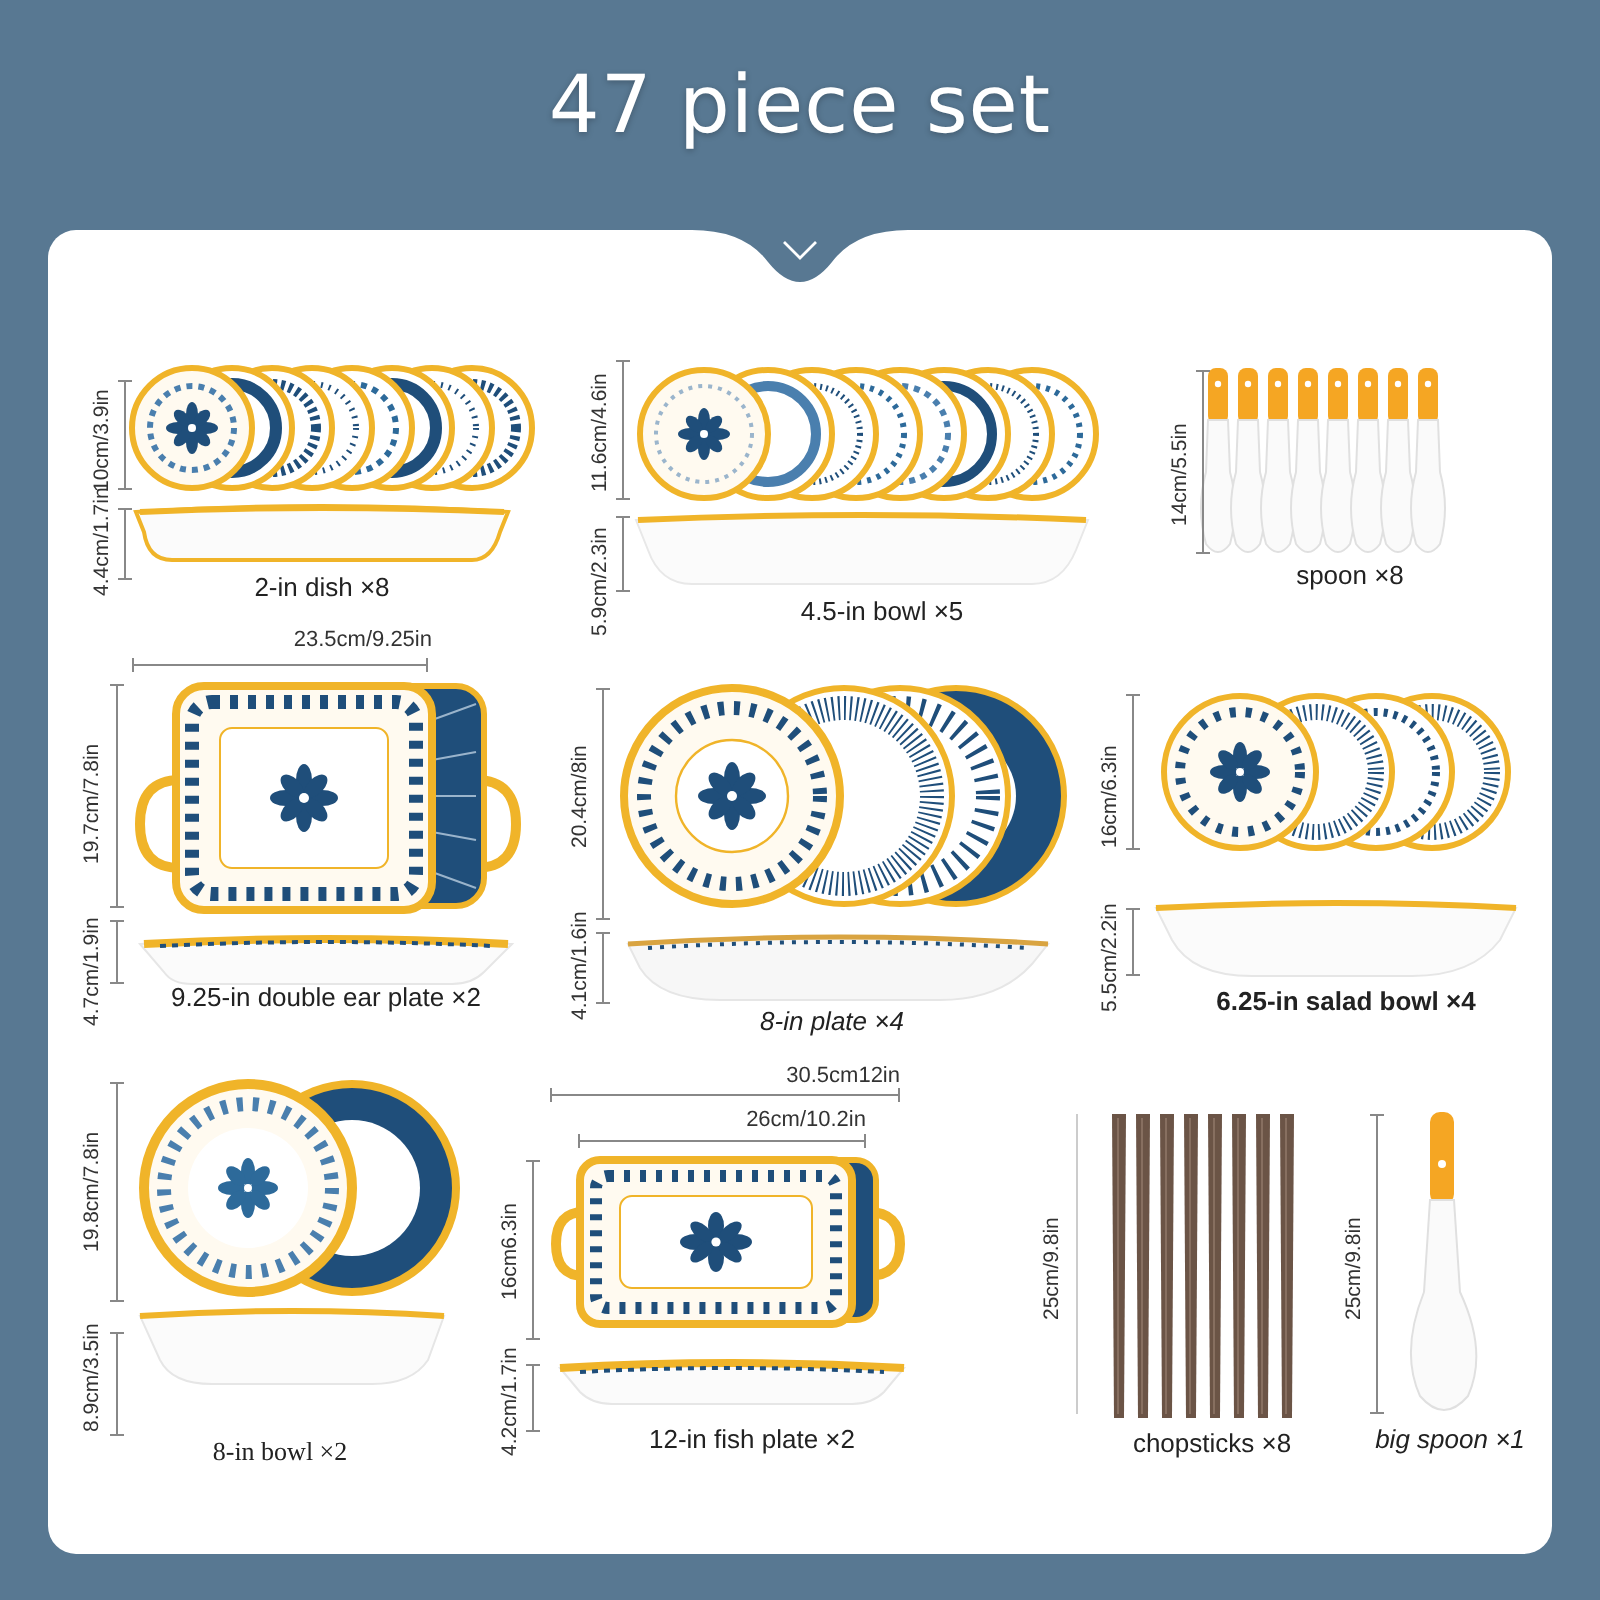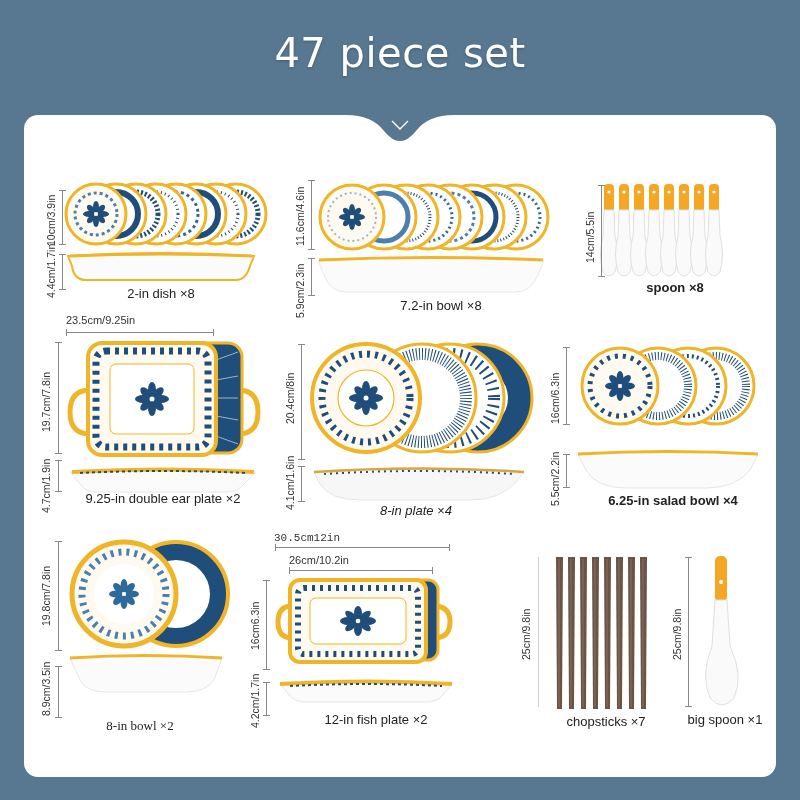--- a/index.html
+++ b/index.html
@@ -32,21 +32,21 @@
     font-family: "Liberation Sans", sans-serif;
   }
   .vlabel {
     position: absolute; font-size: 10.5px; color: #333;
     white-space: nowrap; transform-origin: 0 0;
     transform: rotate(-90deg);
     font-family: "Liberation Sans", sans-serif;
   }
   .hlabel {
     position: absolute; font-size: 11px; color: #333;
-    white-space: nowrap; text-align: left;
+    white-space: nowrap; text-align: right;
     font-family: "Liberation Sans", sans-serif;
   }
   .dim-v { position: absolute; width: 6px; border-left: 1px solid #888; }
   .dim-v::before, .dim-v::after {
     content: ""; position: absolute; left: -4px; width: 7px; border-top: 1px solid #888;
   }
   .dim-v::before { top: 0; } .dim-v::after { bottom: 0; }
   .dim-h { position: absolute; height: 6px; border-top: 1px solid #888; }
   .dim-h::before, .dim-h::after {
     content: ""; position: absolute; top: -4px; height: 7px; border-left: 1px solid #888;
@@ -134,41 +134,41 @@
       <circle r="2" fill="#fff"></circle>
     </g>
     <path d="M2 80 Q115 74 228 80 L222 95 Q215 112 200 112 L30 112 Q14 112 8 95 Z" fill="#fbfbfb" stroke="#e8e8e8" stroke-width="1"></path>
     <path d="M3 80 Q115 75 227 80" fill="none" stroke="#f0b429" stroke-width="3"></path>
   </svg>
 </div>
 <div class="dim-v" style="left:311px;top:180px;height:70px;"></div>
 <div class="vlabel" style="left:294px;top:246px;">11.6cm/4.6in</div>
 <div class="dim-v" style="left:311px;top:258px;height:38px;"></div>
 <div class="vlabel" style="left:294px;top:318px;">5.9cm/2.3in</div>
-<div class="caption" style="left:376px;top:298px;width:130px;">7.2-in bowl ×8</div>
+<div class="caption" style="left:376px;top:298px;width:130px;">4.5-in bowl ×5</div>
 
 <div class="piece" style="left:600px;top:184px;width:150px;height:100px;">
   <svg width="150" height="100">
     <g id="sp">
       <rect x="4" y="0" width="10" height="28" rx="4" fill="#f5a623"></rect>
       <circle cx="9" cy="8" r="1.6" fill="#fff"></circle>
       <path d="M4 26 L14 26 L15 52 Q20 70 15 88 Q9 96 3 88 Q-2 70 3 52 Z" fill="#fafafa" stroke="#e0e0e0" stroke-width="1"></path>
     </g>
     <use href="#sp" x="15"></use>
       <use href="#sp" x="30"></use>
       <use href="#sp" x="45"></use>
     <use href="#sp" x="60"></use>
       <use href="#sp" x="75"></use>
       <use href="#sp" x="90"></use>
       <use href="#sp" x="105"></use>
   </svg>
 </div>
 <div class="dim-v" style="left:601px;top:185px;height:92px;"></div>
 <div class="vlabel" style="left:584px;top:263px;">14cm/5.5in</div>
-<div class="caption" style="left:630px;top:280px;width:90px;font-weight:bold;">spoon ×8</div>
+<div class="caption" style="left:630px;top:280px;width:90px;">spoon ×8</div>
 
 <div class="hlabel" style="left:66px;top:314px;width:150px;">23.5cm/9.25in</div>
 <div class="dim-h" style="left:66px;top:332px;width:148px;"></div>
 <div class="piece" style="left:66px;top:340px;width:194px;height:160px;">
   <svg width="194" height="160">
     <path d="M172 50 q20 0 20 22 q0 22 -20 22" fill="none" stroke="#f0b429" stroke-width="5"></path>
     <rect x="100" y="3" width="76" height="110" rx="14" fill="#1f4e7a" stroke="#f0b429" stroke-width="3"></rect>
     <rect x="110" y="15" width="40" height="86" rx="8" fill="#fff"></rect>
     <g stroke="#cfe0ee" stroke-width="1" opacity="0.7">
       <line x1="150" y1="20" x2="172" y2="12"></line>
@@ -288,21 +288,21 @@
     <path d="M4 118 Q80 112 156 118 L148 140 Q140 152 120 152 L40 152 Q20 152 14 140 Z" fill="#fbfbfb" stroke="#e6e6e6"></path>
     <path d="M4 118 Q80 113 156 118" fill="none" stroke="#f0b429" stroke-width="3"></path>
   </svg>
 </div>
 <div class="dim-v" style="left:58px;top:541px;height:110px;"></div>
 <div class="vlabel" style="left:40px;top:626px;">19.8cm/7.8in</div>
 <div class="dim-v" style="left:58px;top:666px;height:52px;"></div>
 <div class="vlabel" style="left:40px;top:716px;">8.9cm/3.5in</div>
 <div class="caption" style="left:90px;top:718px;width:100px;font-family:Liberation Serif, serif;">8-in bowl ×2</div>
 
-<div class="hlabel" style="left:274px;top:532px;width:176px;font-family:Liberation Mono, monospace;">30.5cm12in</div>
+<div class="hlabel" style="left:274px;top:532px;width:176px;">30.5cm12in</div>
 <div class="dim-h" style="left:275px;top:547px;width:175px;"></div>
 <div class="hlabel" style="left:289px;top:554px;width:144px;">26cm/10.2in</div>
 <div class="dim-h" style="left:289px;top:570px;width:144px;"></div>
 <div class="piece" style="left:276px;top:578px;width:180px;height:124px;">
   <svg width="180" height="124">
     <path d="M158 28 q16 0 16 16 q0 16 -16 16" fill="none" stroke="#f0b429" stroke-width="5"></path>
     <rect x="100" y="2" width="62" height="80" rx="10" fill="#1f4e7a" stroke="#f0b429" stroke-width="3"></rect>
     <path d="M16 28 q-14 0 -14 16 q0 16 14 16" fill="none" stroke="#f0b429" stroke-width="5"></path>
     <rect x="14" y="2" width="136" height="82" rx="10" fill="#fffaf0" stroke="#f0b429" stroke-width="4"></rect>
     <rect x="22" y="10" width="120" height="66" rx="6" fill="none" stroke="#1f4e7a" stroke-width="6" stroke-dasharray="3 5"></rect>
@@ -348,24 +348,24 @@
         <line x1="41" y1="2" x2="41" y2="150"></line>
       <line x1="53" y1="2" x2="53" y2="150"></line>
         <line x1="65" y1="2" x2="65" y2="150"></line>
         <line x1="77" y1="2" x2="77" y2="150"></line>
         <line x1="89" y1="2" x2="89" y2="150"></line>
     </g>
   </svg>
 </div>
 <div style="position:absolute;left:538px;top:557px;height:150px;border-left:1px solid #ccc;"></div>
 <div class="vlabel" style="left:520px;top:660px;">25cm/9.8in</div>
-<div class="caption" style="left:556px;top:714px;width:100px;">chopsticks ×7</div>
+<div class="caption" style="left:556px;top:714px;width:100px;">chopsticks ×8</div>
 
 <div class="piece" style="left:700px;top:556px;width:50px;height:152px;">
   <svg width="50" height="152">
     <rect x="15" y="0" width="12" height="46" rx="5" fill="#f5a623"></rect>
     <circle cx="21" cy="26" r="2" fill="#fff"></circle>
     <path d="M15 44 L27 44 L30 90 Q44 120 34 142 Q22 156 10 142 Q0 120 12 90 Z" fill="#fafafa" stroke="#e0e0e0"></path>
   </svg>
 </div>
 <div class="dim-v" style="left:688px;top:557px;height:150px;"></div>
 <div class="vlabel" style="left:671px;top:660px;">25cm/9.8in</div>
-<div class="caption" style="left:680px;top:712px;width:90px;">big spoon ×1</div>
+<div class="caption" style="left:680px;top:712px;width:90px;font-style:italic;">big spoon ×1</div>
 
 </body></html>

